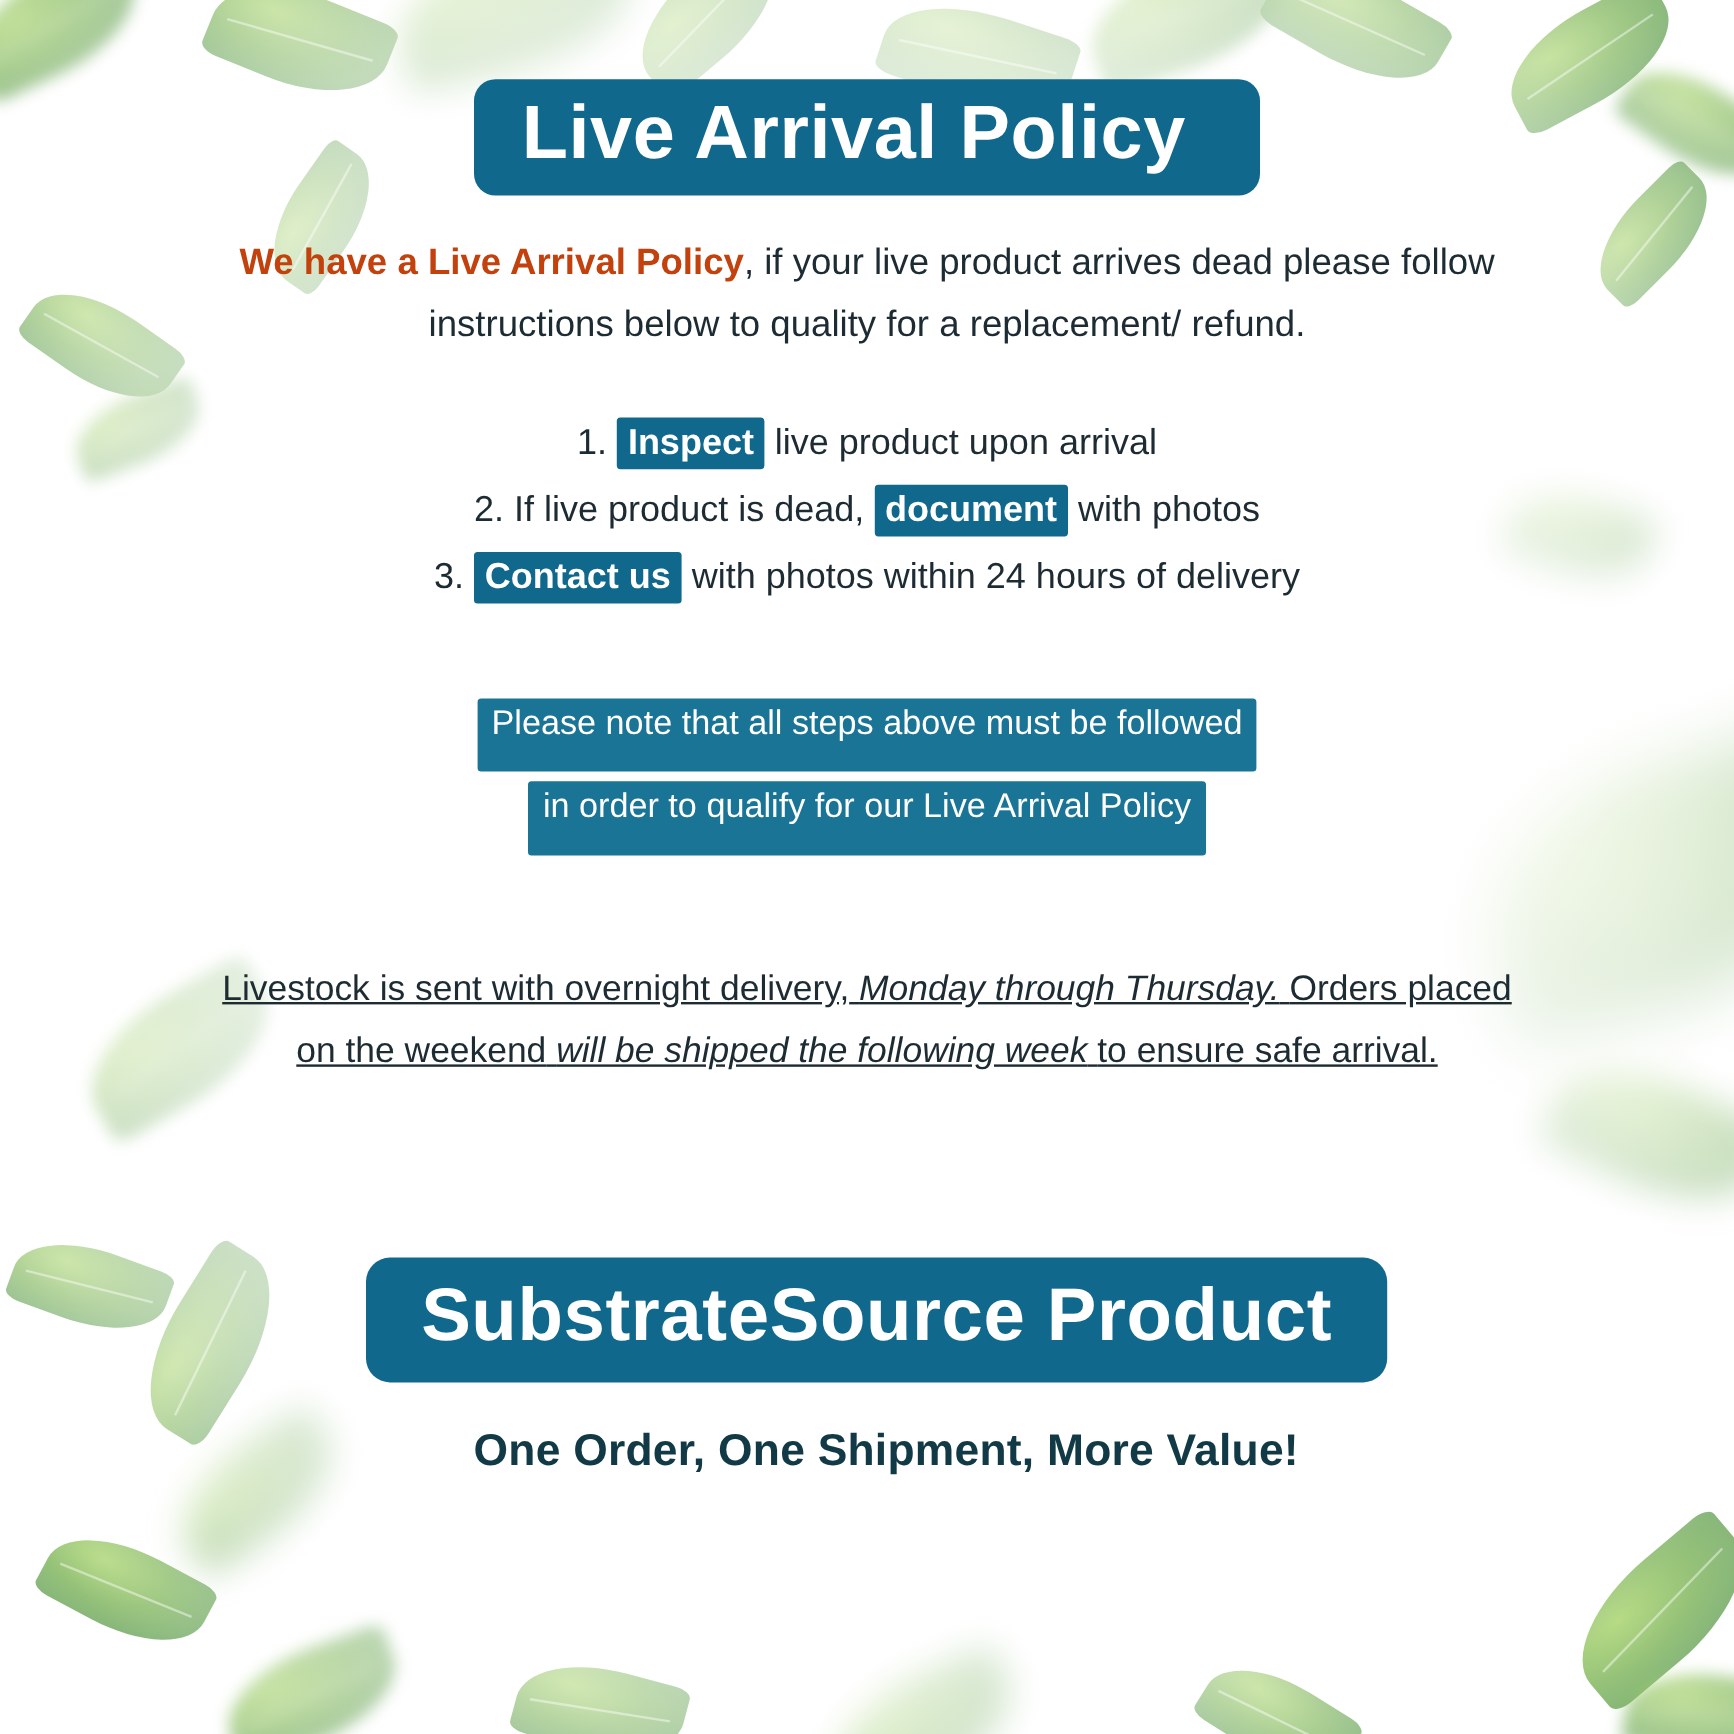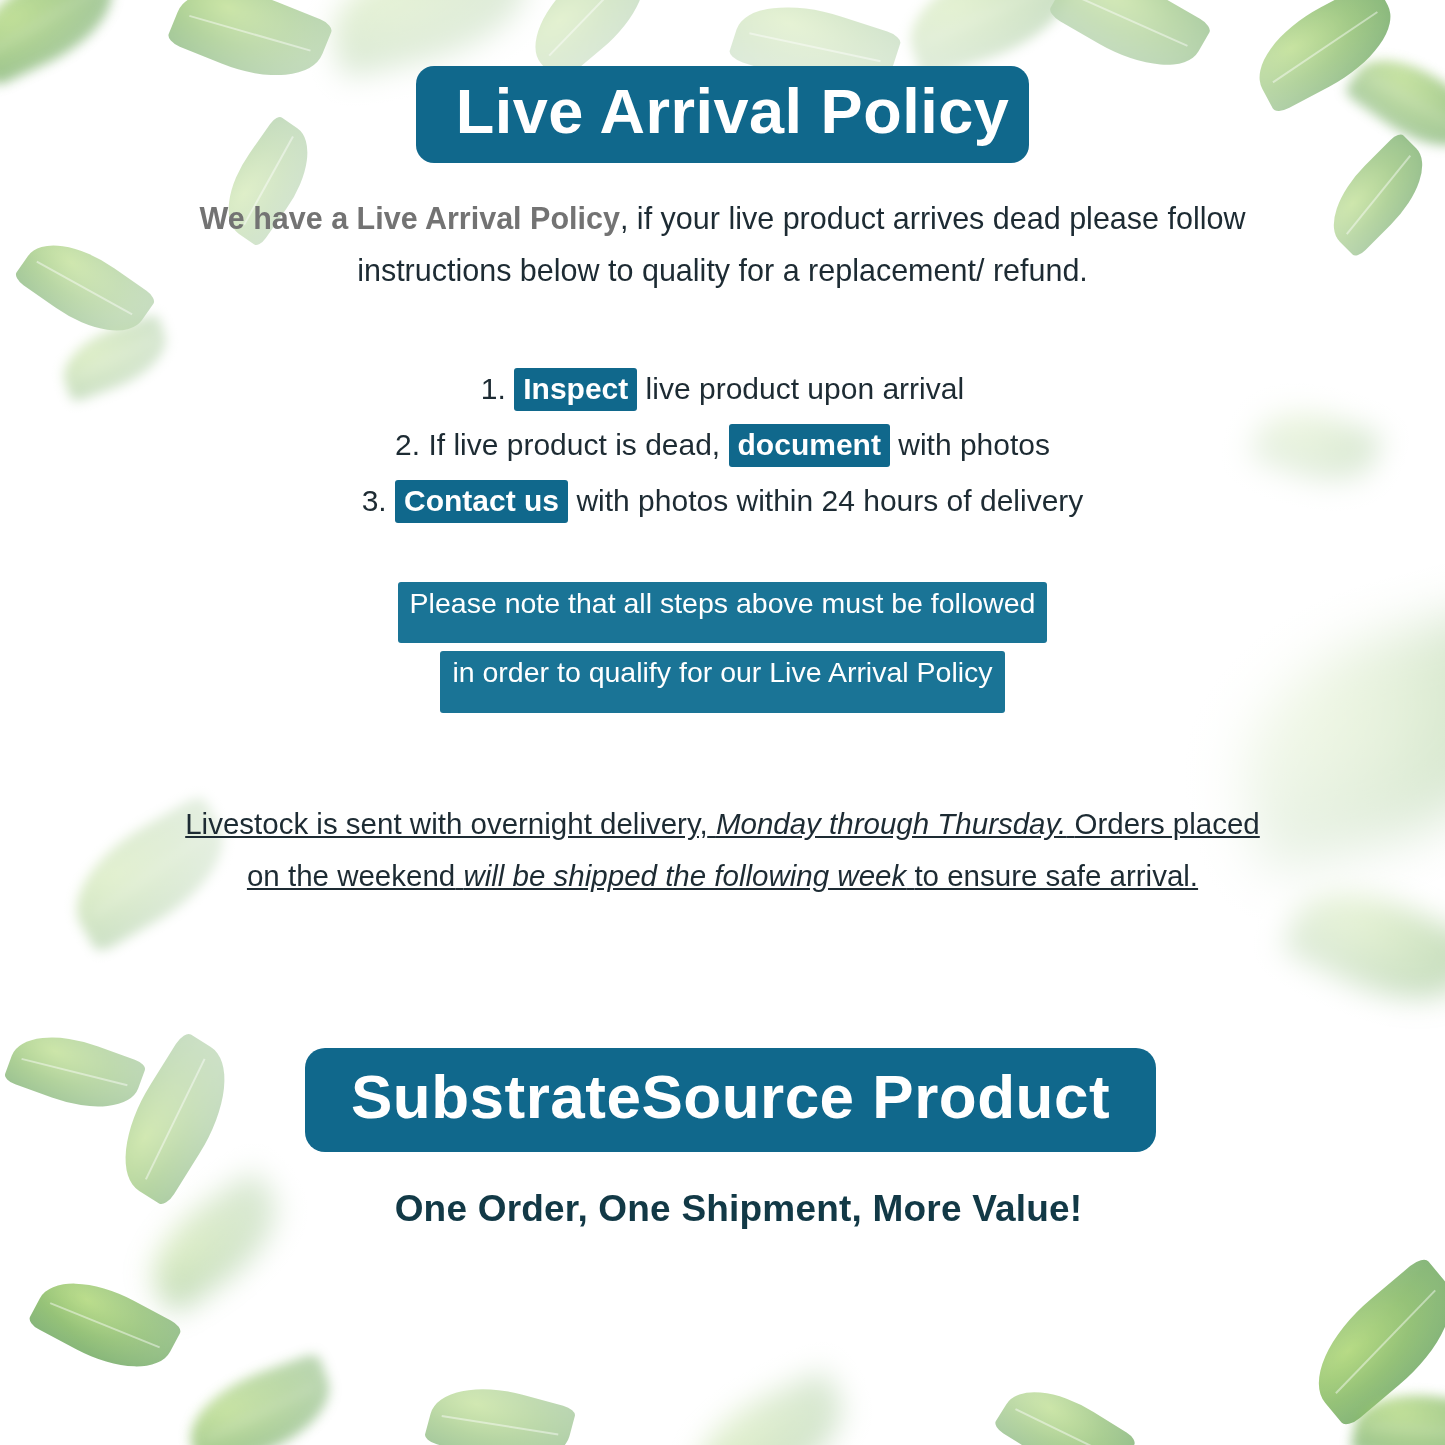--- a/index.html
+++ b/index.html
@@ -69,49 +69,48 @@
 
   #title-wrap {
     position: absolute;
     left: 0; right: 0;
     top: 66px;
     text-align: center;
   }
   #policy-title {
     font-size: 63px;
     border-radius: 18px;
-    padding: 14px 20px 20px 40px;
+    padding: 14px 62px 20px 40px;
   }
 
   #intro {
     position: absolute;
     left: 170px;
     width: 1105px;
     top: 192px;
     text-align: center;
     font-size: 30.5px;
     color: #1d2b33;
     line-height: 1.72;
   }
-  #intro .b { font-weight: bold; color: #737373; }
+  #intro .b { font-weight: bold; color: #c2410c; }
 
   #steps {
     position: absolute;
     left: 170px;
     width: 1105px;
     top: 352px;
     text-align: center;
     font-size: 30px;
     color: #1d2b33;
   }
   .step {
     line-height: 1.1;
     margin-bottom: 23px;
     white-space: nowrap;
-    margin-top: 20px;
   }
   .hl {
     background: #10688c;
     color: #ffffff;
     font-weight: bold;
     padding: 4px 9px 6px 9px;
     border-radius: 3px;
   }
 
   #note {

